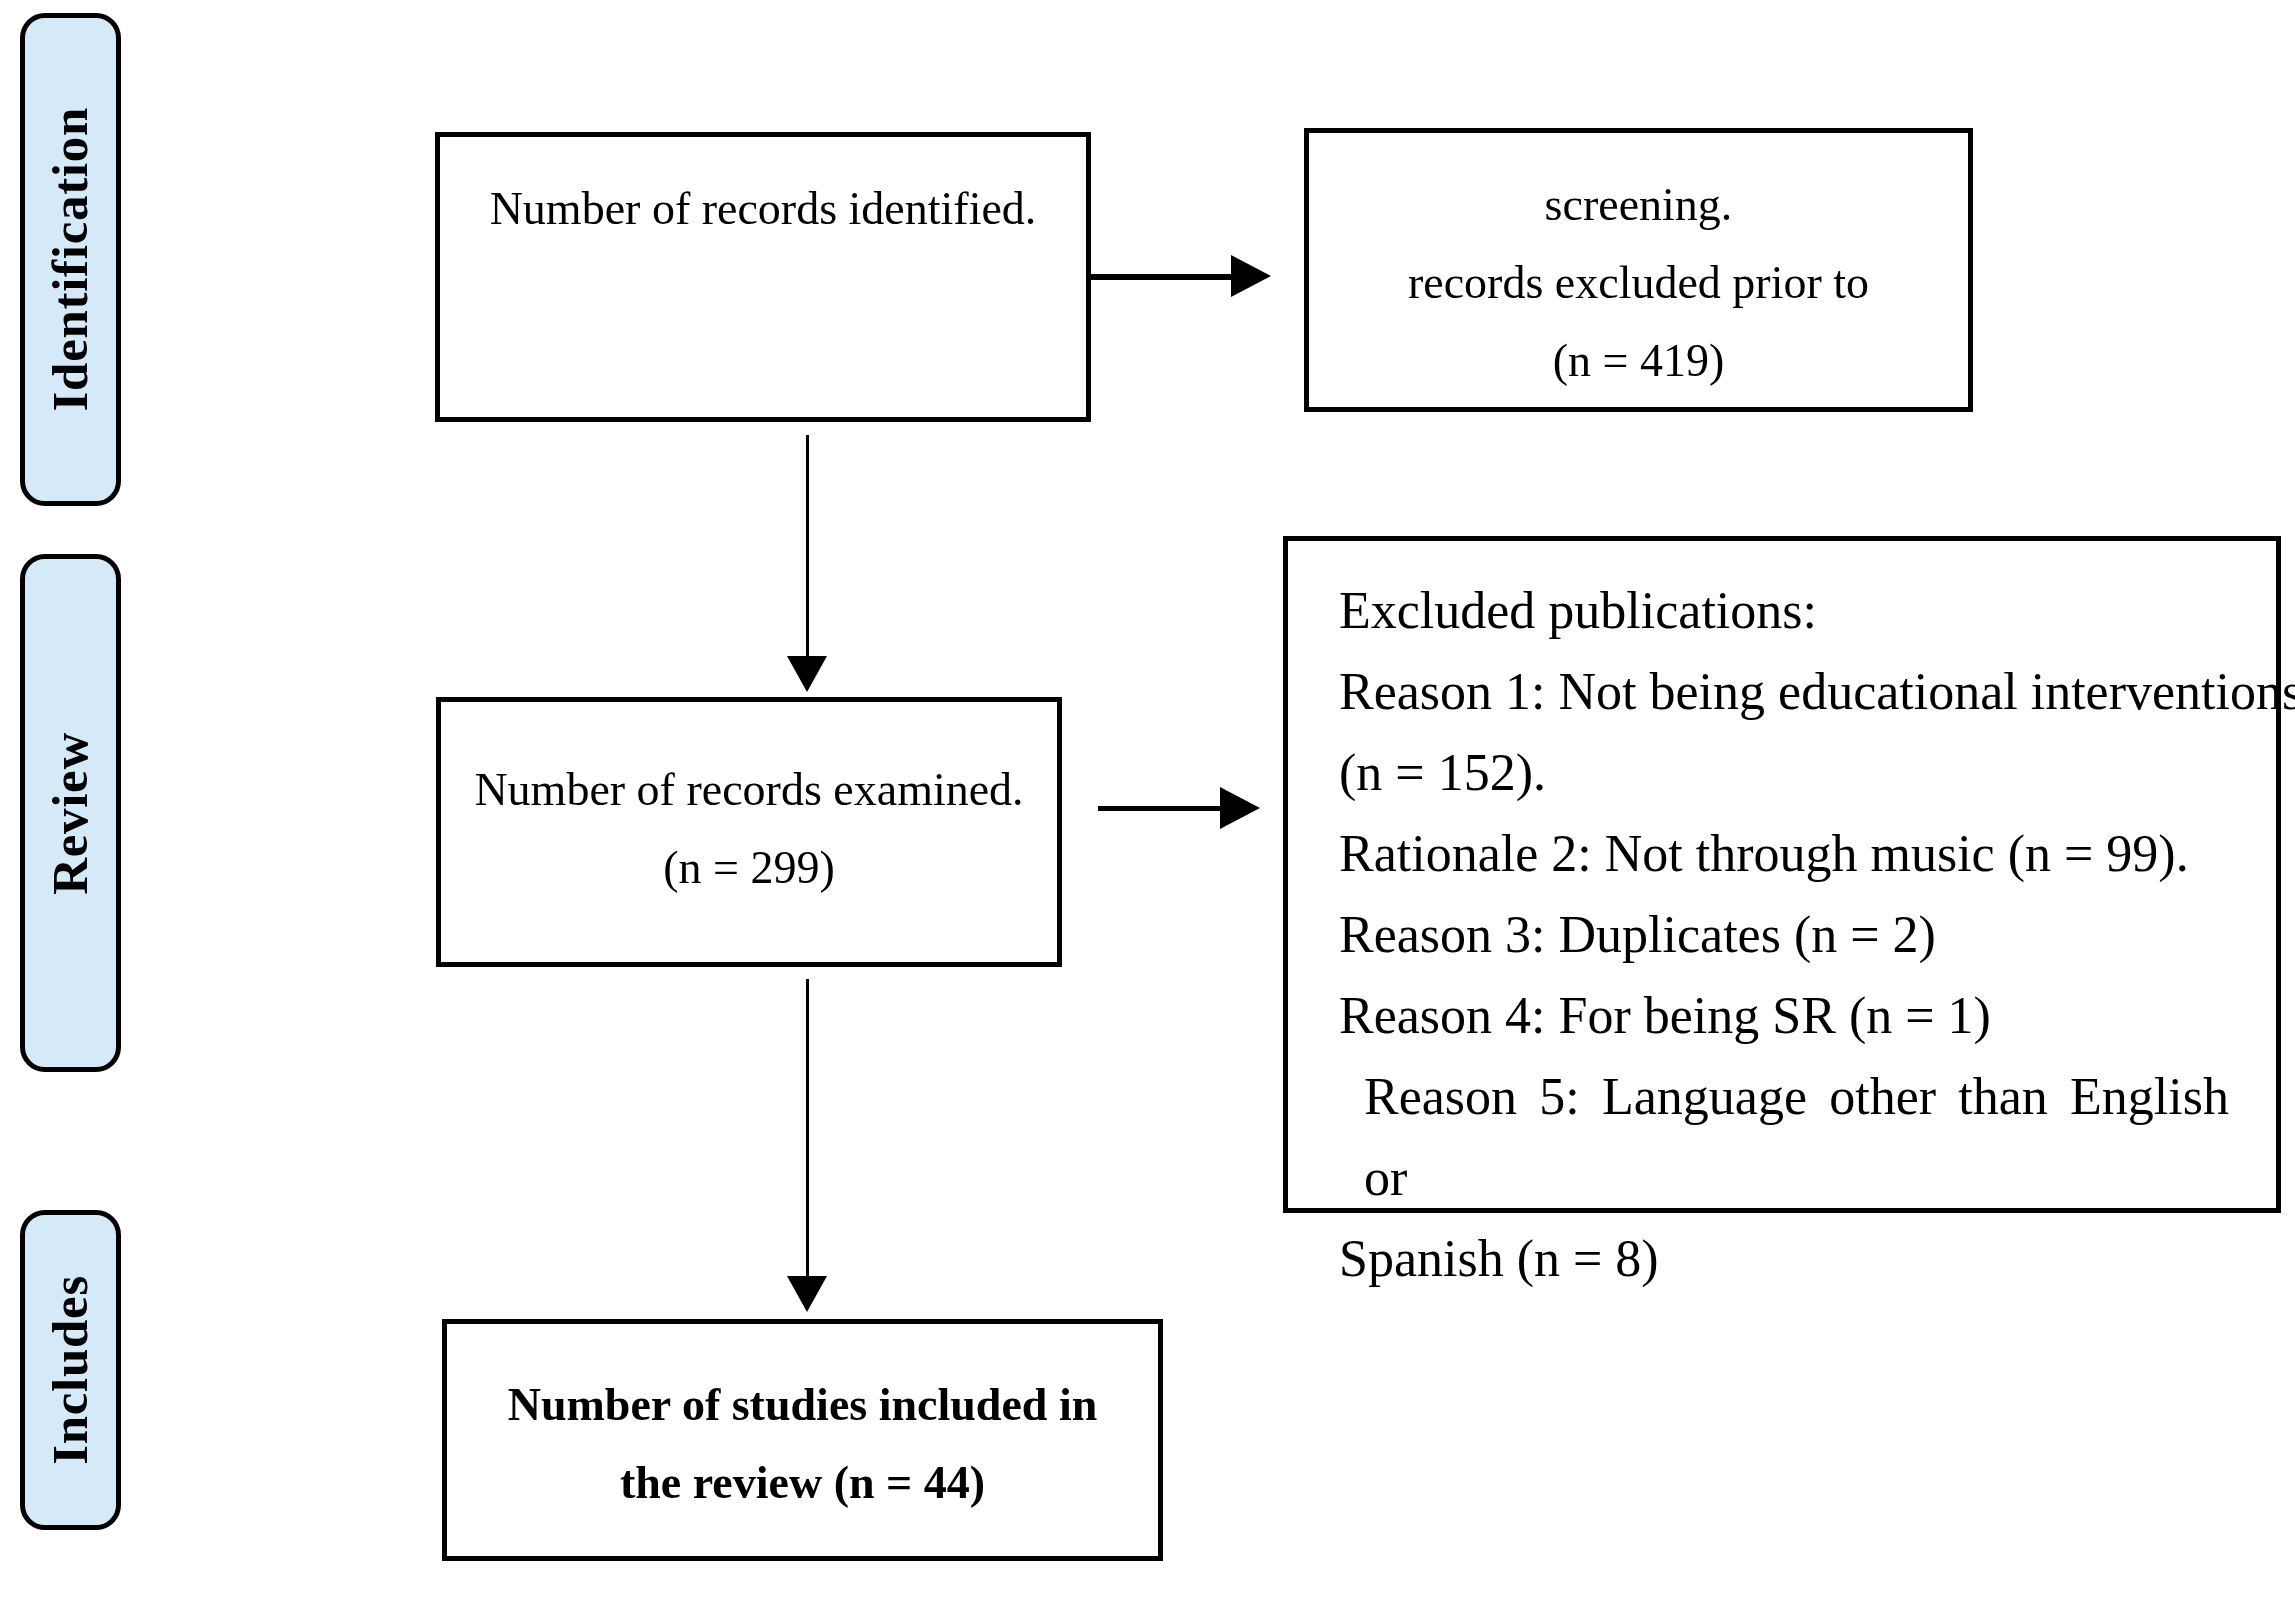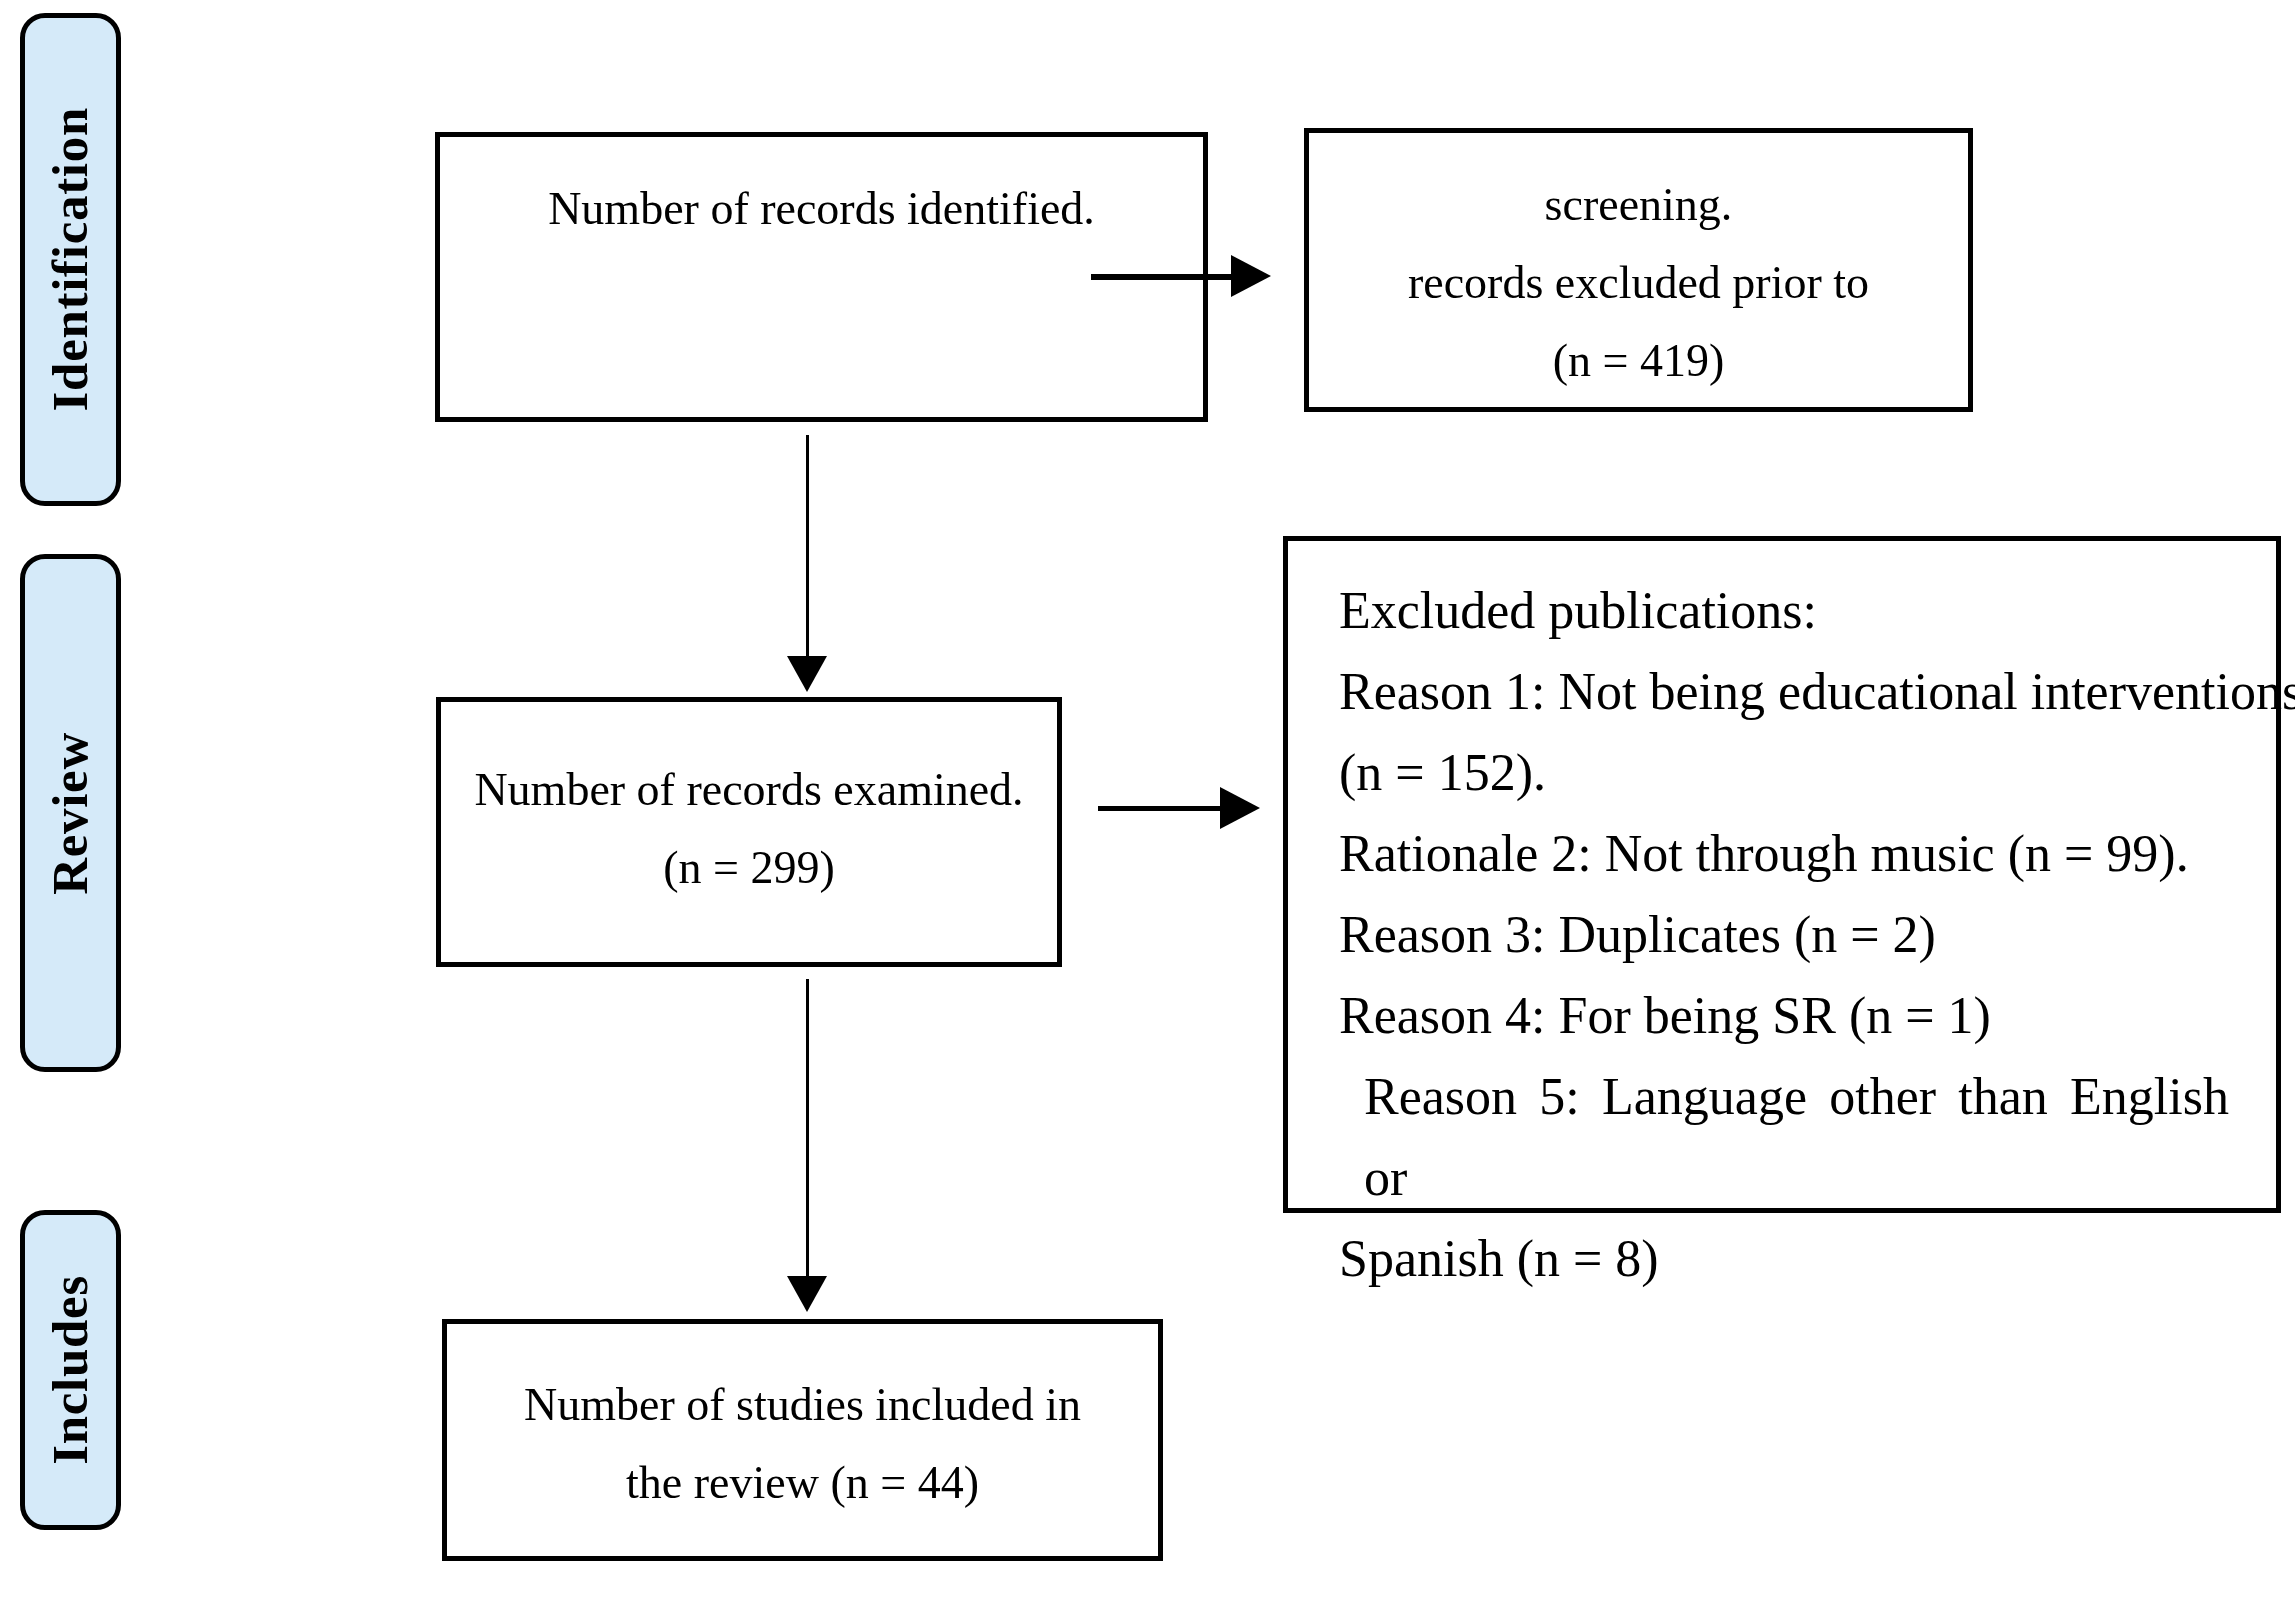--- a/index.html
+++ b/index.html
@@ -45,24 +45,24 @@
   
   .flowbox {
     position: absolute;
     background: #ffffff;
     border: 5.9px solid #000000;
     box-sizing: border-box;
     text-align: center;
     font-size: 46px;
     line-height: 78px;
   }
-  #box-identified { left: 435px;  top: 132px;  width: 773px; height: 290px; padding-top: 33px; }
+  #box-identified { left: 435px;  top: 132px;  width: 656px; height: 290px; padding-top: 33px; }
   #box-excluded-prior { left: 1304px; top: 128px; width: 669px; height: 284px; padding-top: 33px; }
   #box-examined  { left: 436px;  top: 697px; width: 626px; height: 270px; padding-top: 49px; }
-  #box-included  { left: 442px;  top: 1319px; width: 721px; height: 242px; padding-top: 42px; }
+  #box-included  { left: 442px;  top: 1319px; width: 721px; height: 242px; padding-top: 42px; font-weight: bold; }
 
   
   #box-excluded-pubs {
     left: 1283px;
     top: 536px;
     width: 998px;
     height: 677px;
     text-align: left;
     font-size: 52px;
     line-height: 81px;

